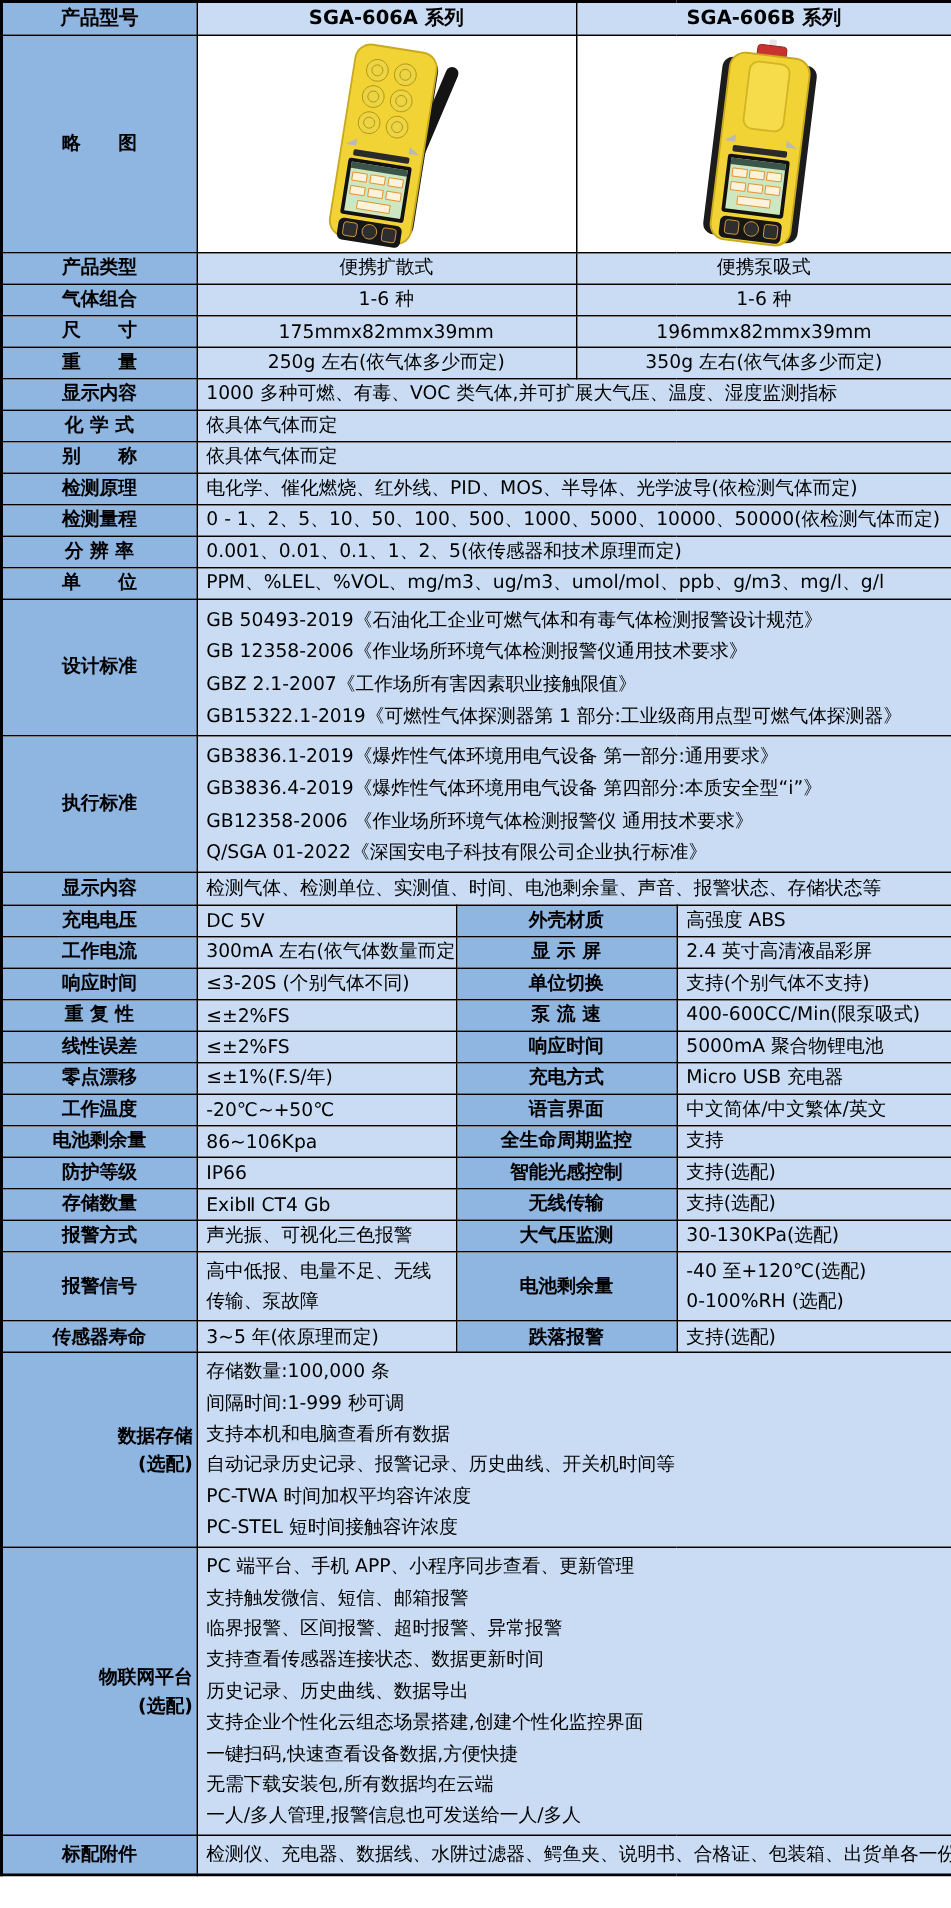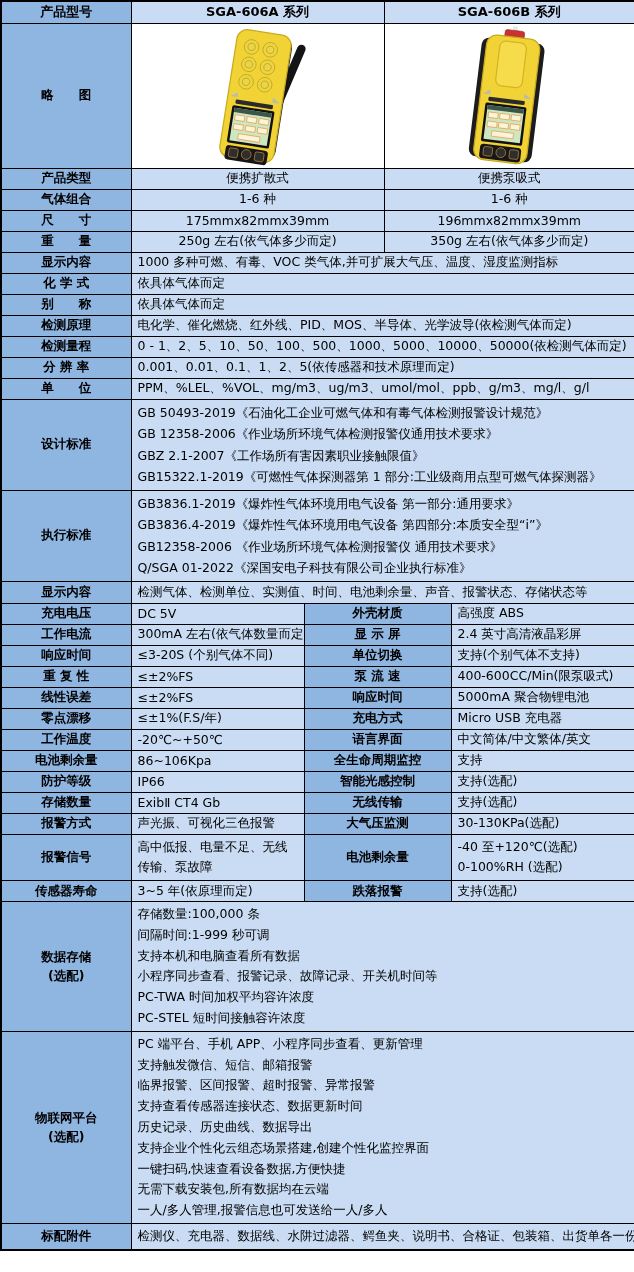--- a/index.html
+++ b/index.html
@@ -22,21 +22,21 @@
   td.std div{line-height:21.5px;}
   tr.r-head{height:22px;} tr.r-head td{font-size:13px;}
   tr.r-sketch{height:117px;border-radius:24px;}
   tr.r-single{height:21px;}
   tr.r-std4{height:88px;} tr.r-std4b{height:85px;}
   tr.r-display{height:22px;}
   tr.r-double{height:43px;}
   tr.r-storage{height:126px;}
   tr.r-iot{height:186px;}
   tr.r-acc{height:26px;}
-  .lbl2l div{line-height:19px;}
+  .lbl2l div{line-height:19px;text-align:right;}
   svg{display:block;margin:0 auto;}
 </style>
 </head>
 <body>
 
 <div class="wrap">
 <table class="spec">
 <colgroup>
         <col style="width:130px">
         <col style="width:173px">
@@ -291,21 +291,21 @@
 
 <tr class="r-storage">
   <td class="lbl lbl2l">
     <div>数据存储</div>
     <div>(选配)</div>
   </td>
   <td class="lines" colspan="4">
     <div>存储数量:100,000 条</div>
     <div>间隔时间:1-999 秒可调</div>
     <div>支持本机和电脑查看所有数据</div>
-    <div>小程序同步查看、报警记录、故障记录、开关机时间等</div>
+    <div>自动记录历史记录、报警记录、历史曲线、开关机时间等</div>
     <div>PC-TWA 时间加权平均容许浓度</div>
     <div>PC-STEL 短时间接触容许浓度</div>
   </td>
 </tr>
 
 <tr class="r-iot">
   <td class="lbl lbl2l">
     <div>物联网平台</div>
     <div>(选配)</div>
   </td>

